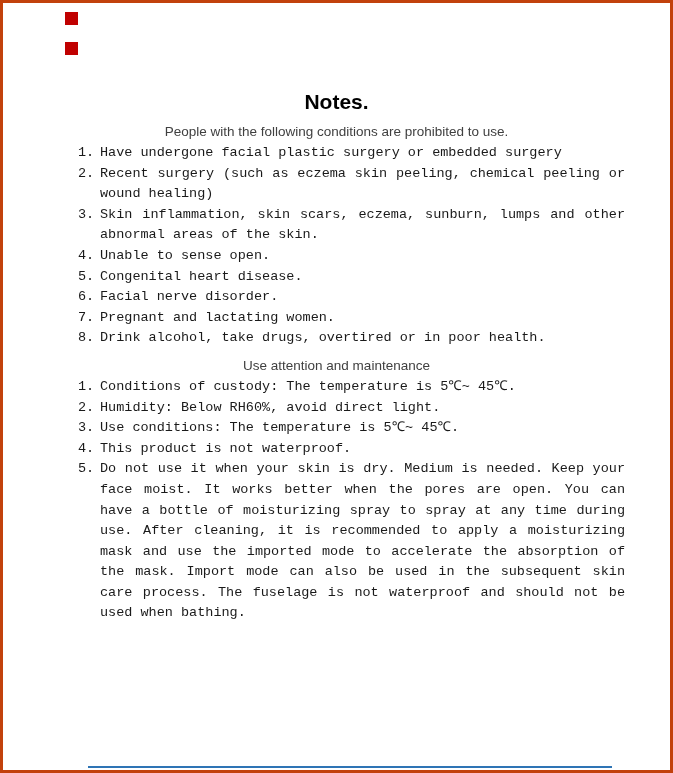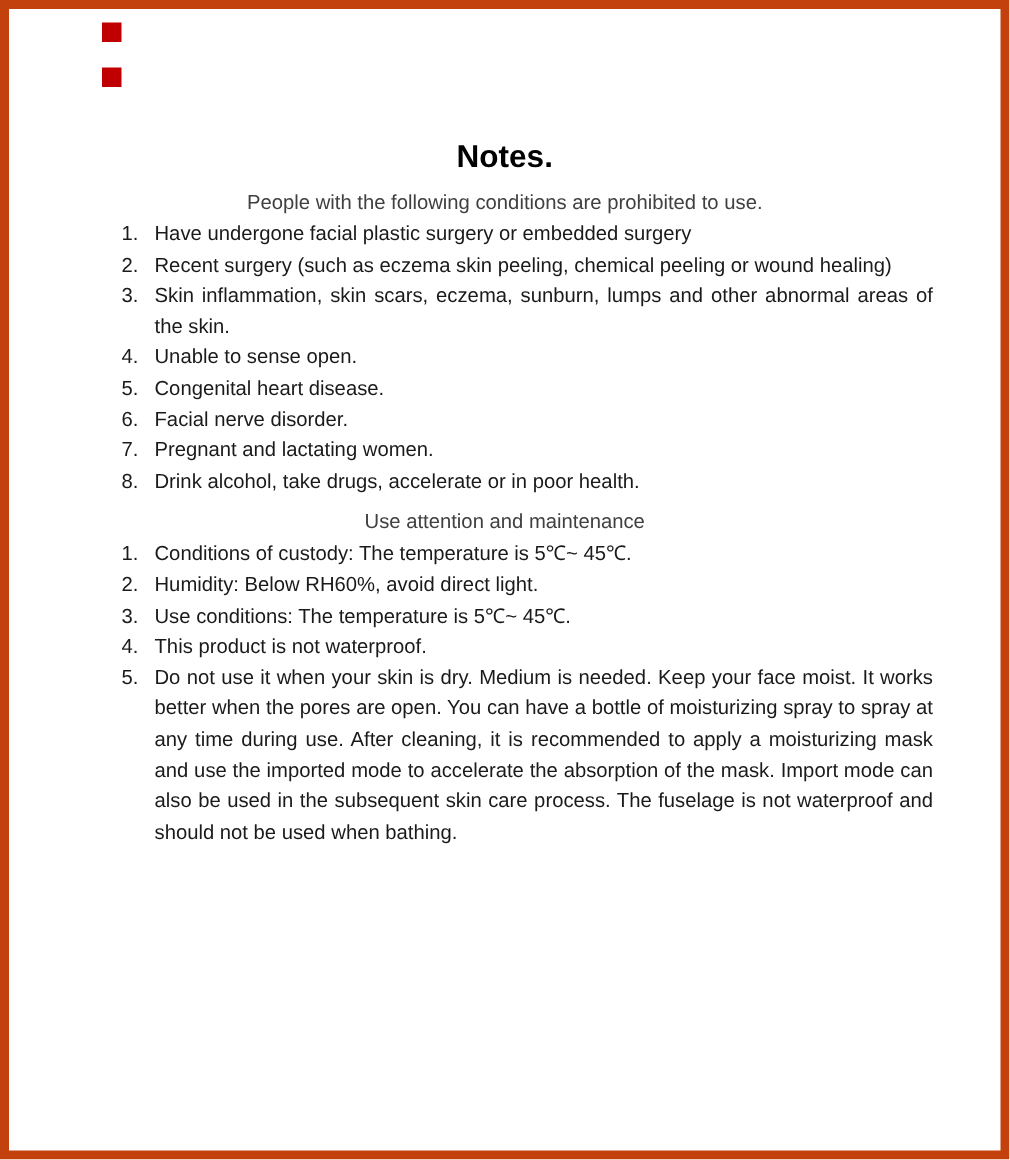--- a/index.html
+++ b/index.html
@@ -5,21 +5,21 @@
   html, body {
     margin: 0;
     padding: 0;
     background: #ffffff;
   }
   .page {
     position: relative;
     width: 673px;
     height: 773px;
     background: #ffffff;
-    border: 6px solid #c2410c;
+    border: 3px solid #c2410c;
     box-sizing: border-box;
     font-family: "Liberation Sans", sans-serif;
     color: #1a1a1a;
     overflow: hidden;
   }
   .red-square {
     position: absolute;
     left: 62px;
     width: 13px;
     height: 13px;
@@ -50,20 +50,21 @@
     margin: 1px 45px 0 75px;
     padding: 0 0 0 22px;
     font-size: 13.5px;
     line-height: 20.6px;
     color: #1a1a1a;
   }
   .notes-list li {
     counter-increment: item;
     position: relative;
     text-align: justify;
+    font-family: Liberation Mono, monospace;
   }
   .notes-list li::before {
     content: counter(item) ".";
     position: absolute;
     left: -22px;
     width: 16px;
     text-align: left;
   }
   .maintenance-section {
     margin-top: 6px;
@@ -90,21 +91,21 @@
   <section>
     <h2 class="section-heading">People with the following conditions are prohibited to use.</h2>
     <ol class="notes-list">
       <li>Have undergone facial plastic surgery or embedded surgery</li>
       <li>Recent surgery (such as eczema skin peeling, chemical peeling or wound healing)</li>
       <li>Skin inflammation, skin scars, eczema, sunburn, lumps and other abnormal areas of the skin.</li>
       <li>Unable to sense open.</li>
       <li>Congenital heart disease.</li>
       <li>Facial nerve disorder.</li>
       <li>Pregnant and lactating women.</li>
-      <li>Drink alcohol, take drugs, accelerate or in poor health.</li>
+      <li>Drink alcohol, take drugs, overtired or in poor health.</li>
     </ol>
   </section>
 
   <section class="maintenance-section">
     <h2 class="section-heading">Use attention and maintenance</h2>
     <ol class="notes-list">
       <li>Conditions of custody: The temperature is 5℃~ 45℃.</li>
       <li>Humidity: Below RH60%, avoid direct light.</li>
       <li>Use conditions: The temperature is 5℃~ 45℃.</li>
       <li>This product is not waterproof.</li>

